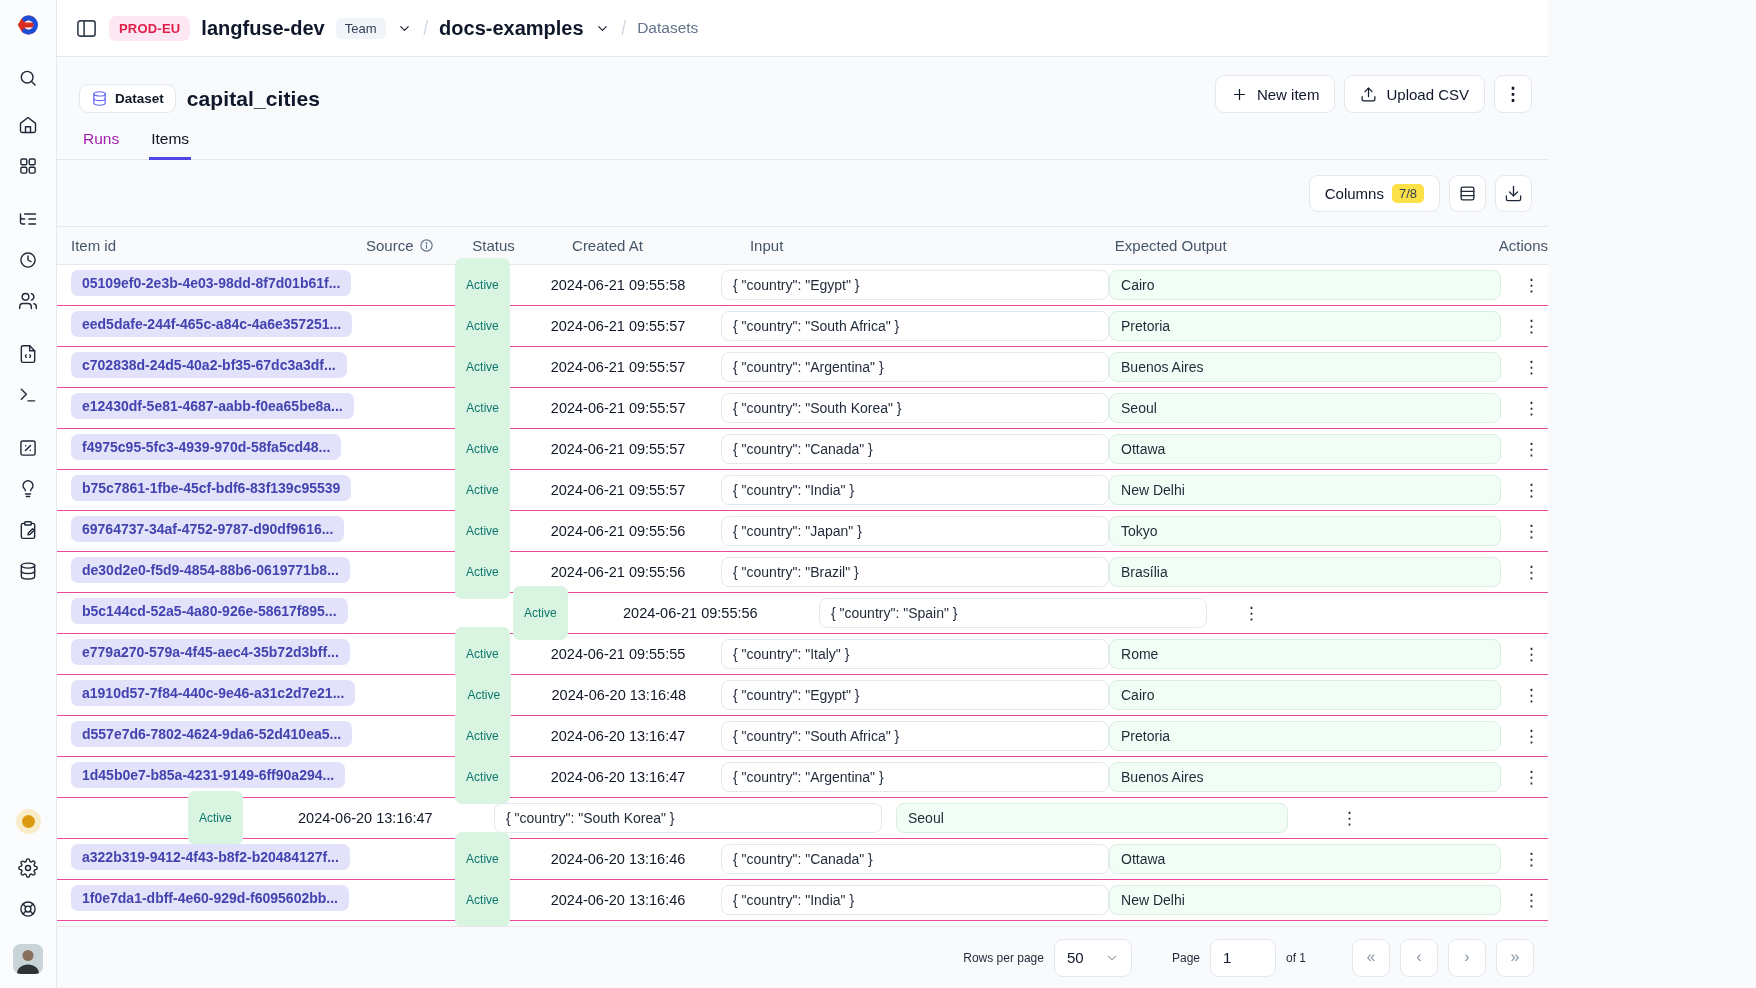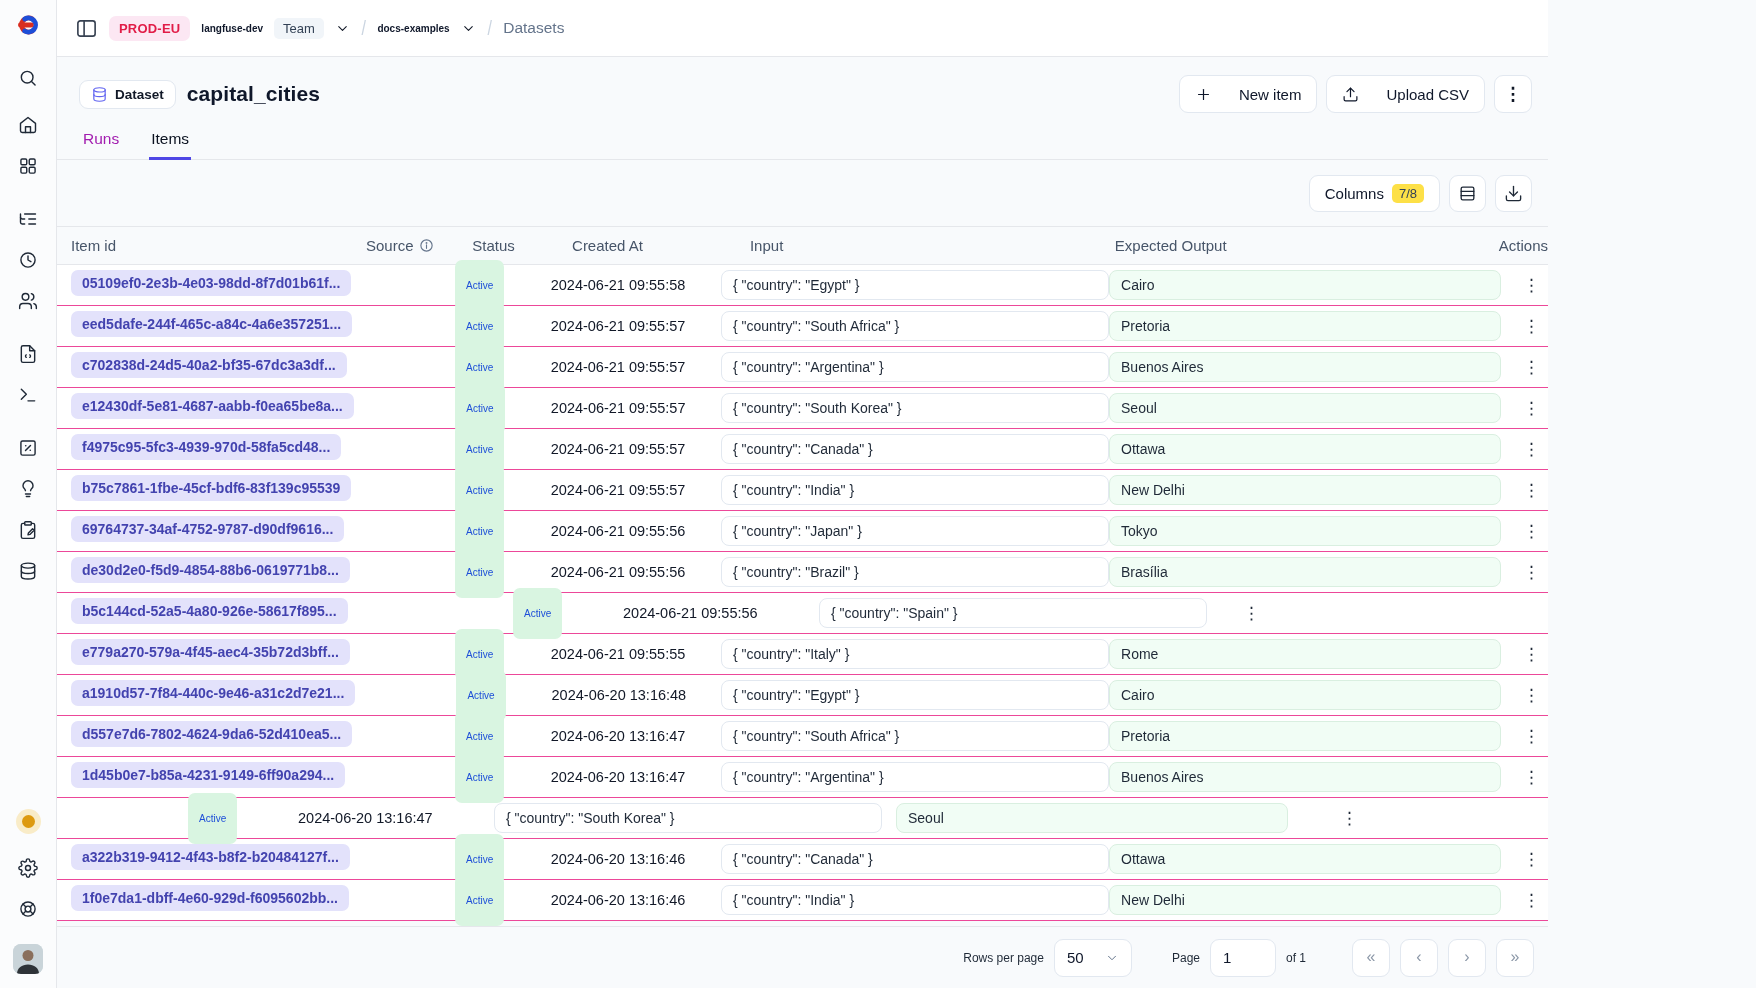--- a/index.html
+++ b/index.html
@@ -35,36 +35,36 @@
 
   
   .main { flex:1; display:flex; flex-direction:column; min-width:0; }
 
   .topbar {
     height:57px; flex:0 0 57px; background:#ffffff; border-bottom:1px solid #e5e7eb;
     display:flex; align-items:center; padding:0 18px; gap:11px;
   }
   .panel-toggle { color:#374151; display:flex; cursor:pointer; background:none; border:none; padding:0; }
   .env-badge { background:#fce7f3; color:#e11d48; font-weight:700; font-size:13px; padding:5px 10px; border-radius:7px; letter-spacing:.2px; }
-  .org-name { font-weight:600; font-size:10px; color:#0f172a; }
+  .org-name { font-weight:600; font-size:20px; color:#0f172a; }
   .team-badge { background:#f1f5f9; color:#334155; font-size:13px; padding:3px 9px; border-radius:5px; }
   .crumb-chevron { color:#111827; display:flex; cursor:pointer; background:none; border:none; padding:0; }
   .slash { color:#cbd5e1; font-size:20px; font-weight:300; transform:scaleX(.8); }
   .crumb-muted { color:#64748b; font-size:15.5px; }
 
-  .page-head { display:flex; align-items:center; justify-content:space-between; padding:18px 16px 6px 22px; }
+  .page-head { display:flex; align-items:flex-end; justify-content:space-between; padding:18px 16px 6px 22px; }
   .ph-left { display:flex; align-items:center; }
   .dataset-chip {
     display:inline-flex; align-items:center; gap:7px; background:#fff; border:1px solid #e2e8f0;
     border-radius:9px; padding:5px 11px; font-weight:700; font-size:13.5px; color:#111827;
   }
   .page-title { font-size:21px; font-weight:700; margin-left:11px; letter-spacing:.1px; }
   .ph-right { display:flex; align-items:center; gap:9px; }
   .btn {
-    display:inline-flex; align-items:center; gap:27px; background:#fff; border:1px solid #e2e8f0;
+    display:inline-flex; align-items:center; gap:9px; background:#fff; border:1px solid #e2e8f0;
     border-radius:9px; height:38px; padding:0 15px; font-size:15px; font-weight:500; color:#0f172a;
     cursor:pointer; font-family:inherit;
   }
   .btn-square { width:38px; padding:0; justify-content:center; font-size:18px; font-weight:700; color:#111827; }
 
   .tabs { display:flex; gap:28px; padding:0 24px; border-bottom:1px solid #e5e7eb; margin-top:4px; }
   .tab { font-size:15.5px; color:#a21caf; padding:7px 2px 9px; cursor:pointer; border-bottom:3px solid transparent; margin-bottom:-1px; background:none; border-top:none; border-left:none; border-right:none; font-family:inherit; }
   .tab.active { color:#0b1220; font-weight:500; border-bottom-color:#4f46e5; }
 
   .toolbar { display:flex; justify-content:flex-end; align-items:center; gap:9px; padding:15px 16px 14px; border-bottom:1px solid #e5e7eb; }
@@ -80,21 +80,21 @@
   }
   .c-id { width:325px; } .c-source { width:117px; display:flex; align-items:center; gap:5px; }
   .c-status { width:110px; } .c-created { width:196px; } .c-input { width:402px; }
   .c-expected { width:423px; } .c-actions { flex:1; }
   .tbody { background:#fff; }
   .tr { display:flex; align-items:center; height:41px; padding-left:14px; border-bottom:1px solid #ec4899; background:#fff; }
   .id-badge {
     display:inline-block; background:#e3e2fb; color:#4343af; font-weight:600; font-size:14px;
     padding:5px 11px; border-radius:7px; max-width:312px; white-space:nowrap; overflow:hidden; cursor:pointer;
   }
-  .status-badge { display:inline-block; background:#d9f5e1; color:#1d4ed8; font-size:10px; padding:20px 11px; border-radius:7px; }
+  .status-badge { display:inline-block; background:#d9f5e1; color:#0f766e; font-size:12px; padding:20px 11px; border-radius:7px; }
   .created-cell { font-size:14.5px; color:#111827; }
   .input-box {
     width:388px; height:30px; line-height:28px; border:1px solid #e2e8f0; background:#fff; border-radius:8px;
     padding:0 11px; font-size:14px; color:#1f2937; white-space:nowrap; overflow:hidden; cursor:pointer;
   }
   .expected-box {
     width:392px; height:30px; line-height:28px; border:1px solid #d9efe0; background:#f1fdf5; border-radius:8px;
     padding:0 11px; font-size:14px; color:#1f2937; white-space:nowrap; overflow:hidden; cursor:pointer;
   }
   .kebab-row { background:none; border:none; color:#1f2937; font-size:17px; cursor:pointer; padding:2px 8px; margin-left:14px; line-height:1; }

